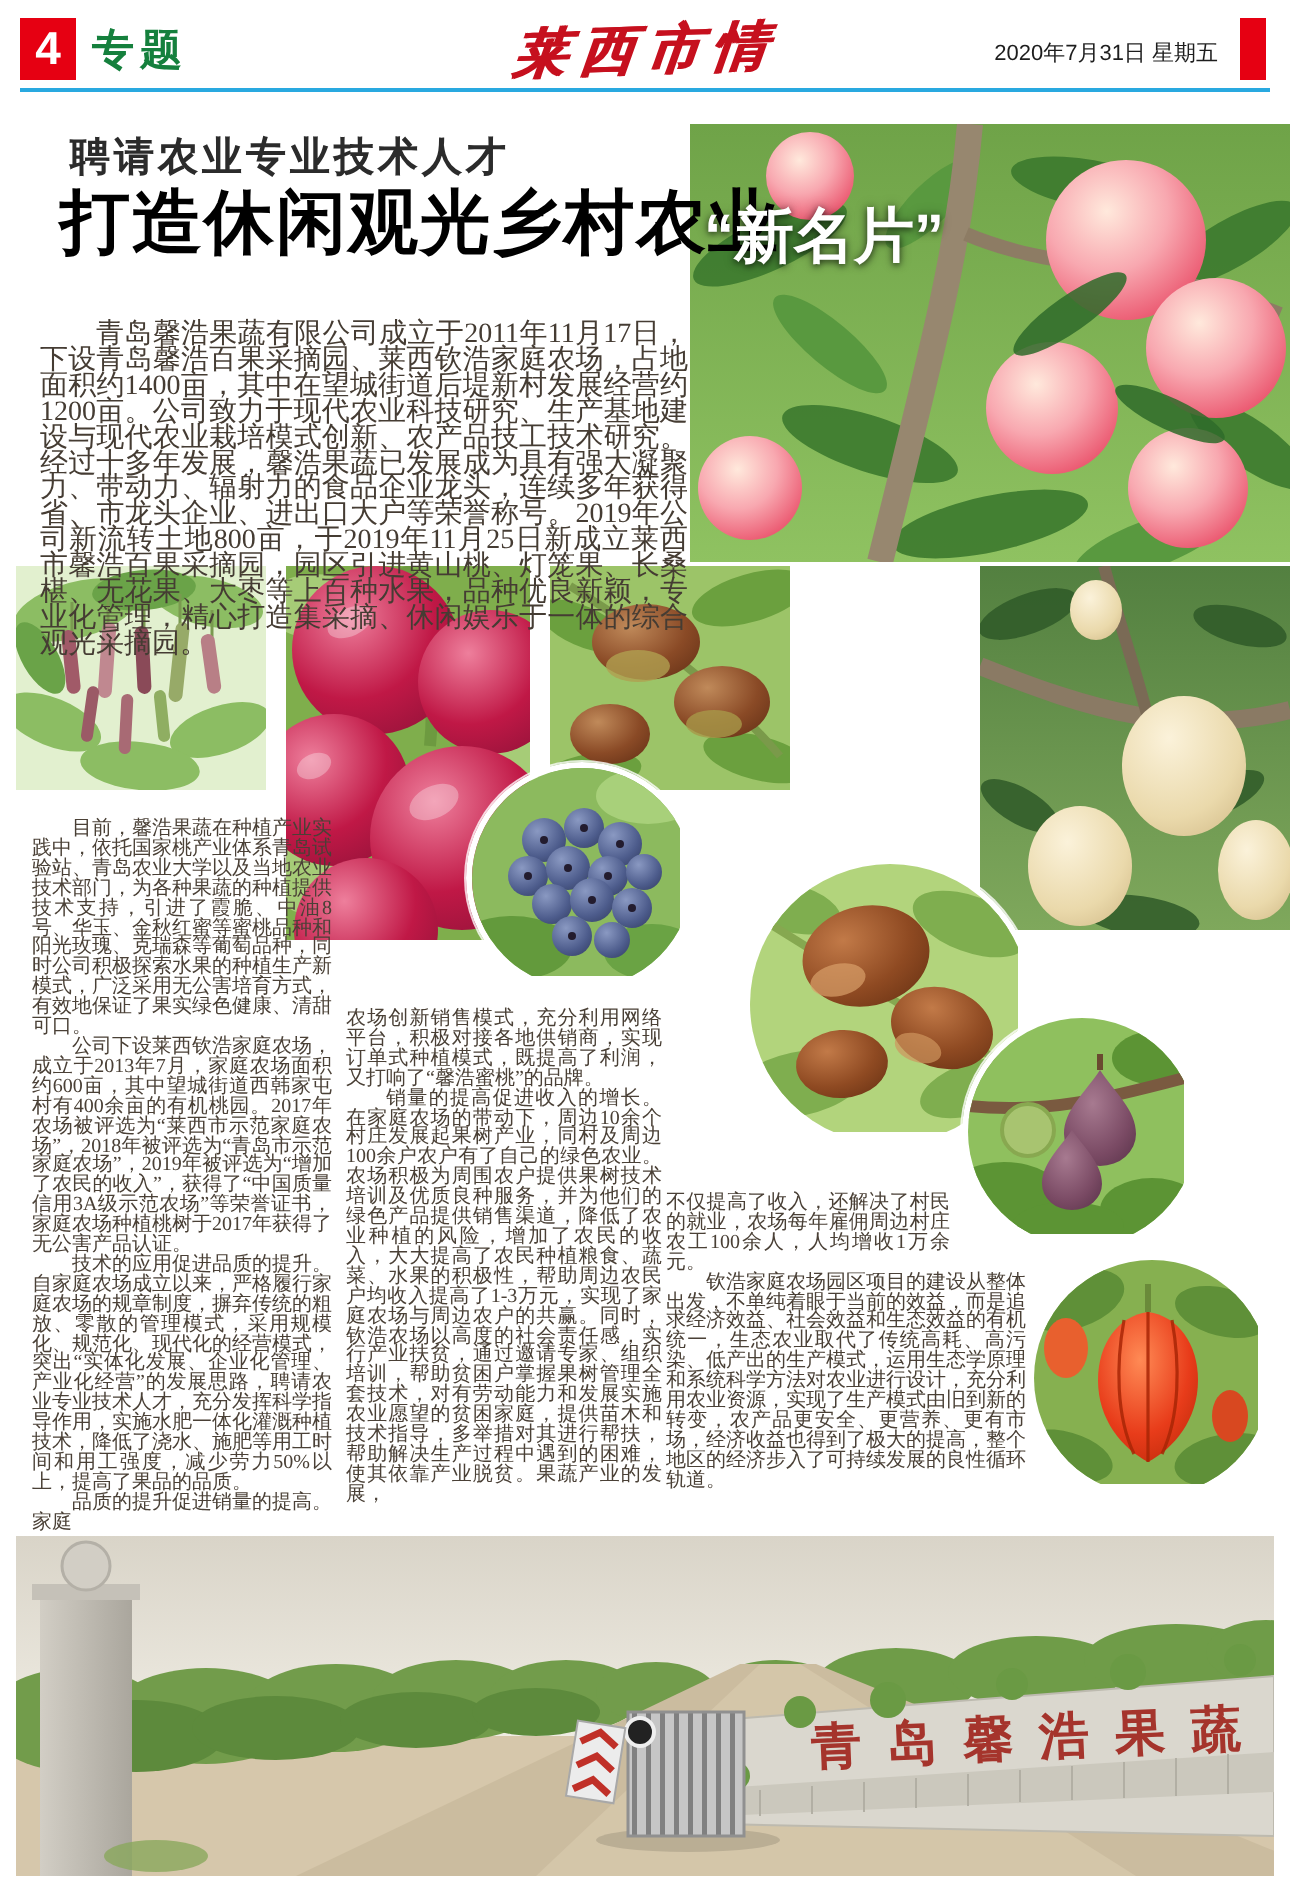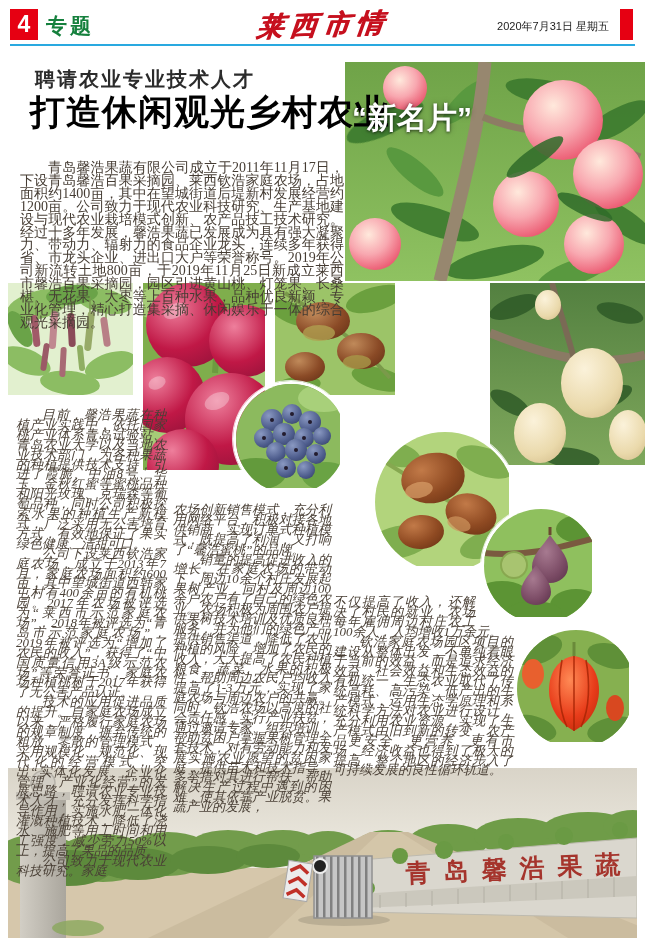--- a/index.html
+++ b/index.html
@@ -22,21 +22,21 @@
   .headline{position:absolute;left:30px;top:92px;font-weight:900;
             font-family:"Liberation Sans",sans-serif;font-size:35px;line-height:40px;color:#000;
             letter-spacing:1px;white-space:nowrap;z-index:3;}
   .highlight{position:absolute;left:352px;top:98px;font-weight:900;
              font-family:"Liberation Sans",sans-serif;font-size:30px;color:#fff;z-index:4;
              text-shadow:0 1px 3px rgba(0,0,0,.6),0 0 6px rgba(0,0,0,.35);white-space:nowrap;}
   
   .intro{position:absolute;left:20px;top:162px;width:324px;font-size:14px;line-height:12.9px;
          text-align:justify;color:#453c33;z-index:2;}
   .intro p{margin:0;text-indent:2em;}
-  .col{position:absolute;font-size:13px;line-height:9.9px;text-align:justify;color:#4a4036;z-index:2;font-style:italic;}
+  .col{position:absolute;font-size:10px;line-height:9.9px;text-align:justify;color:#4a4036;z-index:2;}
   .col p{margin:0;text-indent:2em;}
   .col p.noind{text-indent:0;}
   #col1{left:16px;top:410px;width:150px;}
   #col2{left:173px;top:505px;width:158px;}
   #col3{left:333px;top:597px;width:180px;}
   .notch{float:right;width:38px;height:26px;}
   
   .photo{position:absolute;overflow:hidden;z-index:1;}
   .photo svg{display:block;}
   .circle{position:absolute;border-radius:50%;overflow:hidden;border:3px solid #fff;z-index:2;
@@ -347,21 +347,21 @@
         <path d="M69,30 C73,52 73,78 64,97"></path>
         <line x1="57" y1="26" x2="57" y2="101"></line>
       </g>
     </svg>
   </div>
 
   <div class="col" id="col1">
     <p>目前，馨浩果蔬在种植产业实践中，依托国家桃产业体系青岛试验站、青岛农业大学以及当地农业技术部门，为各种果蔬的种植提供技术支持，引进了霞脆、中油8号、华玉、金秋红蜜等蜜桃品种和阳光玫瑰、克瑞森等葡萄品种，同时公司积极探索水果的种植生产新模式，广泛采用无公害培育方式，有效地保证了果实绿色健康、清甜可口。</p>
     <p>公司下设莱西钦浩家庭农场，成立于2013年7月，家庭农场面积约600亩，其中望城街道西韩家屯村有400余亩的有机桃园。2017年农场被评选为“莱西市示范家庭农场”，2018年被评选为“青岛市示范家庭农场”，2019年被评选为“增加了农民的收入”，获得了“中国质量信用3A级示范农场”等荣誉证书，家庭农场种植桃树于2017年获得了无公害产品认证。</p>
     <p>技术的应用促进品质的提升。自家庭农场成立以来，严格履行家庭农场的规章制度，摒弃传统的粗放、零散的管理模式，采用规模化、规范化、现代化的经营模式，突出“实体化发展、企业化管理、产业化经营”的发展思路，聘请农业专业技术人才，充分发挥科学指导作用，实施水肥一体化灌溉种植技术，降低了浇水、施肥等用工时间和用工强度，减少劳力50%以上，提高了果品的品质。</p>
-    <p>公司致力于现代农业科技研究。家庭</p>
+    <p>品质的提升促进销量的提高。家庭</p>
   </div>
   <div class="col" id="col2">
     <p class="noind">农场创新销售模式，充分利用网络平台，积极对接各地供销商，实现订单式种植模式，既提高了利润，又打响了“馨浩蜜桃”的品牌。</p>
     <p>销量的提高促进收入的增长。在家庭农场的带动下，周边10余个村庄发展起果树产业，同村及周边100余户农户有了自己的绿色农业。农场积极为周围农户提供果树技术培训及优质良种服务，并为他们的绿色产品提供销售渠道，降低了农业种植的风险，增加了农民的收入，大大提高了农民种植粮食、蔬菜、水果的积极性，帮助周边农民户均收入提高了1-3万元，实现了家庭农场与周边农户的共赢。同时，钦浩农场以高度的社会责任感，实行产业扶贫，通过邀请专家、组织培训，帮助贫困户掌握果树管理全套技术，对有劳动能力和发展实施农业愿望的贫困家庭，提供苗木和技术指导，多举措对其进行帮扶，帮助解决生产过程中遇到的困难，使其依靠产业脱贫。果蔬产业的发展，</p>
   </div>
   <div class="col" id="col3">
     <div class="notch"></div>
     <p class="noind">不仅提高了收入，还解决了村民的就业，农场每年雇佣周边村庄农工100余人，人均增收1万余元。</p>
     <p>钦浩家庭农场园区项目的建设从整体出发，不单纯着眼于当前的效益，而是追求经济效益、社会效益和生态效益的有机统一，生态农业取代了传统高耗、高污染、低产出的生产模式，运用生态学原理和系统科学方法对农业进行设计，充分利用农业资源，实现了生产模式由旧到新的转变，农产品更安全、更营养、更有市场，经济收益也得到了极大的提高，整个地区的经济步入了可持续发展的良性循环轨道。</p>
   </div>

